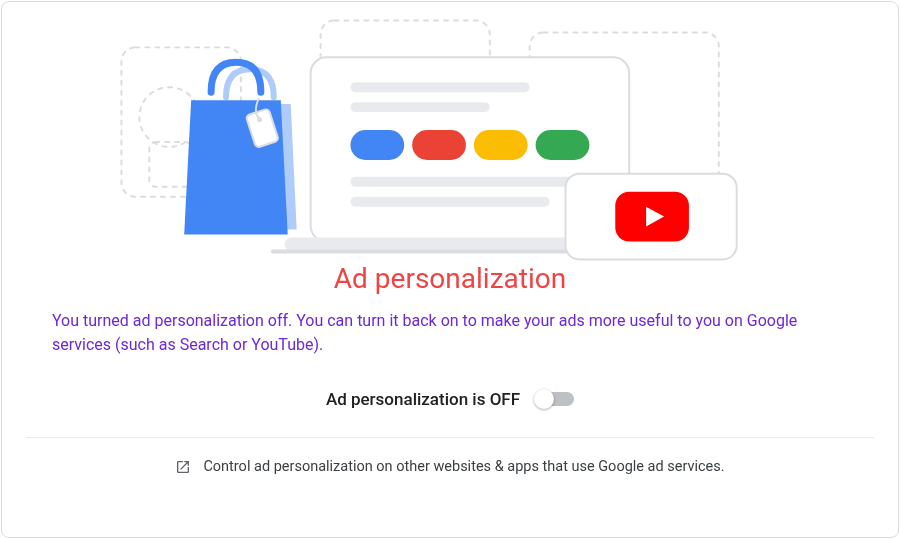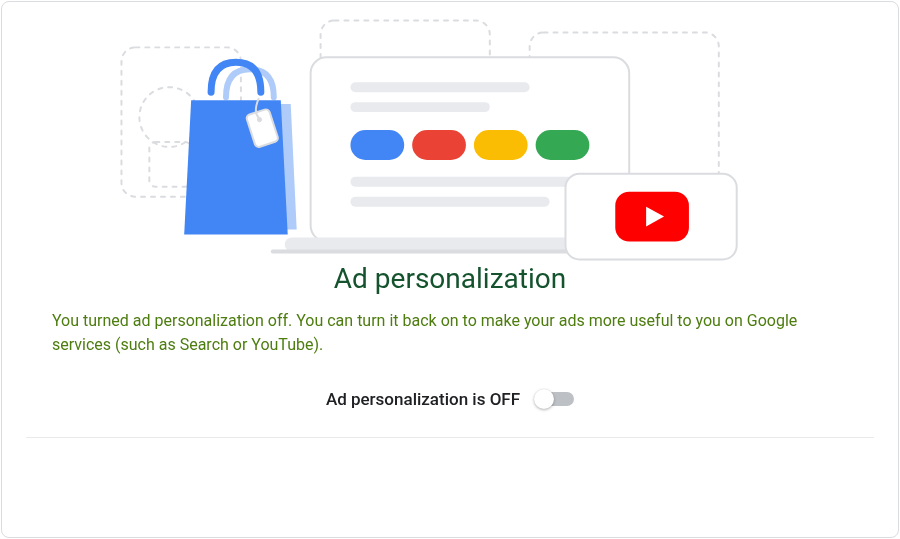--- a/index.html
+++ b/index.html
@@ -29,27 +29,27 @@
       width: 100%;
       height: 100%;
     }
     .content {
       padding: 0 50px;
       text-align: center;
     }
     .title {
       font-size: 28px;
       font-weight: 400;
-      color: #14532d;
+      color: #ef4444;
       margin-bottom: 14px;
     }
     .desc {
       font-size: 16px;
       font-weight: 400;
-      color: #4d7c0f;
+      color: #6d28d9;
       line-height: 1.5;
       text-align: left;
       margin-bottom: 32px;
     }
     .toggle-row {
       display: flex;
       align-items: center;
       justify-content: center;
       gap: 16px;
       margin-bottom: 28px;
@@ -166,14 +166,20 @@
     <div class="toggle-row">
       <span class="toggle-label">Ad personalization is OFF</span>
       <span class="toggle">
         <span class="toggle-knob"></span>
       </span>
     </div>
   </div>
 
   <div class="divider"></div>
 
+  <div class="footer-link">
+    <svg class="launch-icon" viewBox="0 0 24 24">
+      <path fill="#5f6368" d="M19 19H5V5h7V3H5a2 2 0 0 0-2 2v14a2 2 0 0 0 2 2h14a2 2 0 0 0 2-2v-7h-2v7zM14 3v2h3.59l-9.83 9.83 1.41 1.41L19 6.41V10h2V3h-7z"></path>
+    </svg>
+    <span class="footer-link-text">Control ad personalization on other websites &amp; apps that use Google ad services.</span>
+  </div>
 
 </div>
 
 </body></html>

